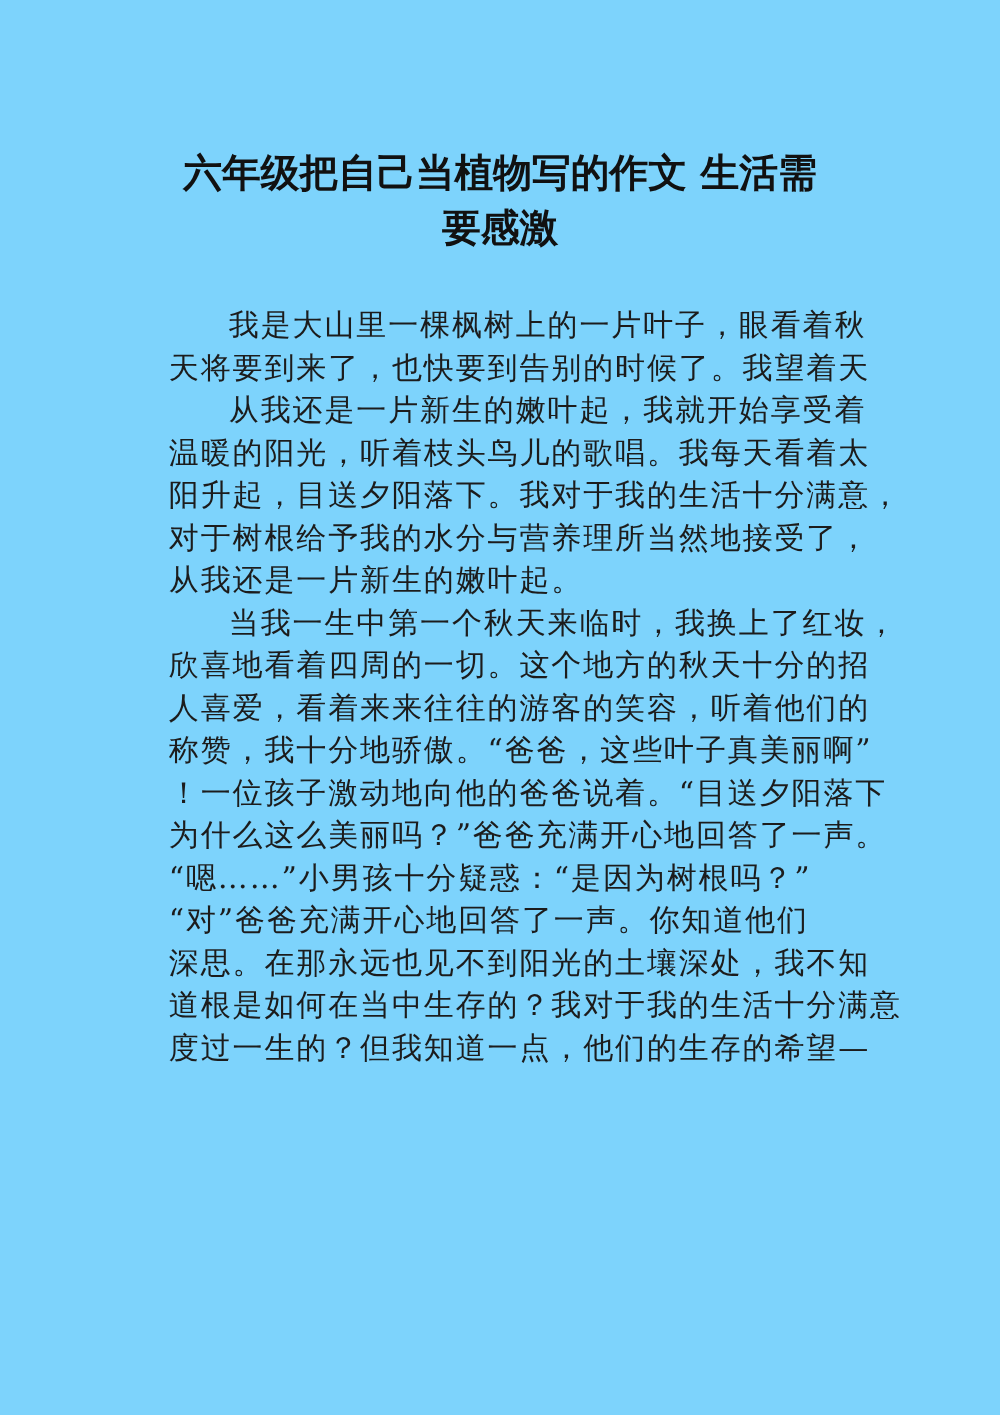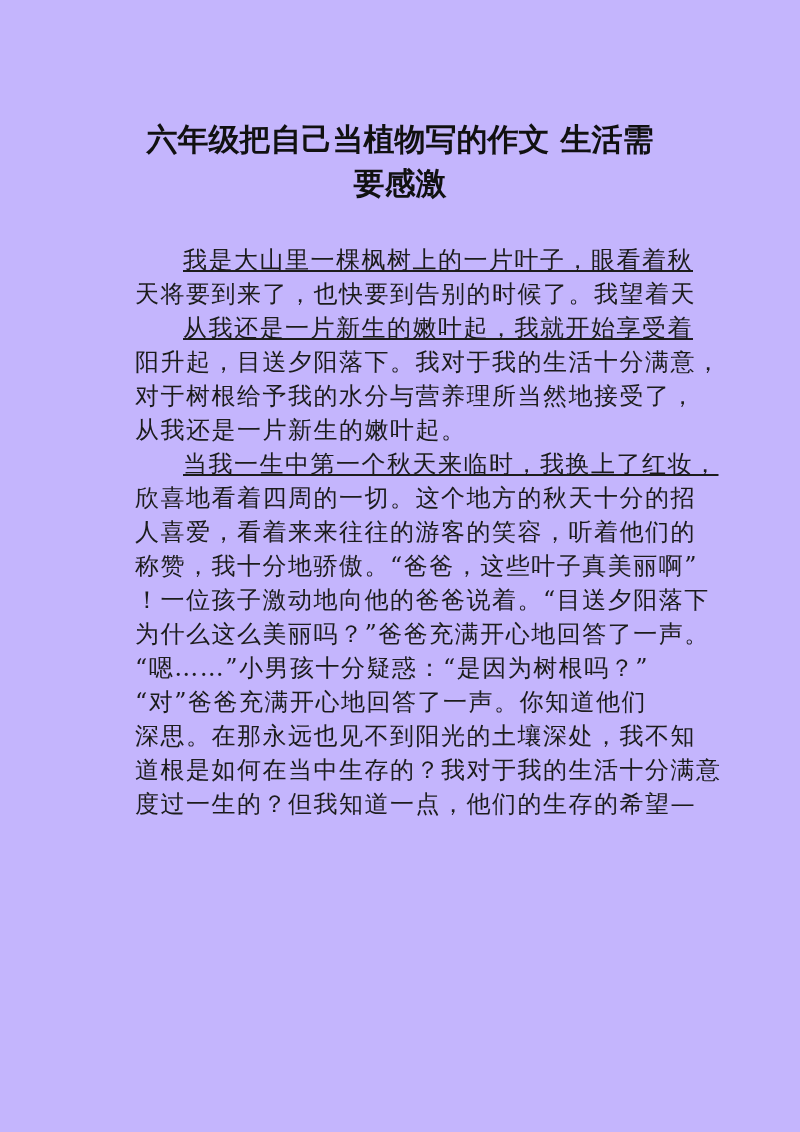--- a/index.html
+++ b/index.html
@@ -14,21 +14,21 @@
       overflow: hidden;
       font-family: "DejaVu Serif", "Liberation Serif", serif;
       color: #1a1a1a;
     }
     .page {
       position: absolute;
       left: 0;
       top: 0;
       width: 800px;
       height: 1132px;
-      background: #c4b5fd;
+      background: #7dd3fc;
     }
     .title {
       position: absolute;
       left: 100px;
       top: 96px;
       width: 600px;
       text-align: center;
       font-family: "DejaVu Sans", "Liberation Sans", sans-serif;
       font-weight: bold;
       font-size: 31px;
@@ -50,37 +50,37 @@
       display: block;
       height: 34px;
       line-height: 34px;
       font-size: 24px;
       white-space: nowrap;
       color: #1c1c1c;
       letter-spacing: 1.5px;
     }
     .line.indent {
       padding-left: 48px;
-      text-decoration: underline;
     }
   </style>
 </head>
 <body>
 
 <div class="page">
 
   <h1 class="title">
     <span class="tline">六年级把自己当植物写的作文 生活需</span>
     <span class="tline">要感激</span>
   </h1>
 
   <div class="body-text">
     <span class="line indent">我是大山里一棵枫树上的一片叶子，眼看着秋</span>
     <span class="line">天将要到来了，也快要到告别的时候了。我望着天</span>
     <span class="line indent">从我还是一片新生的嫩叶起，我就开始享受着</span>
+    <span class="line">温暖的阳光，听着枝头鸟儿的歌唱。我每天看着太</span>
     <span class="line">阳升起，目送夕阳落下。我对于我的生活十分满意，</span>
     <span class="line">对于树根给予我的水分与营养理所当然地接受了，</span>
     <span class="line">从我还是一片新生的嫩叶起。</span>
     <span class="line indent">当我一生中第一个秋天来临时，我换上了红妆，</span>
     <span class="line">欣喜地看着四周的一切。这个地方的秋天十分的招</span>
     <span class="line">人喜爱，看着来来往往的游客的笑容，听着他们的</span>
     <span class="line">称赞，我十分地骄傲。“爸爸，这些叶子真美丽啊”</span>
     <span class="line">！一位孩子激动地向他的爸爸说着。“目送夕阳落下</span>
     <span class="line">为什么这么美丽吗？”爸爸充满开心地回答了一声。</span>
     <span class="line">“嗯……”小男孩十分疑惑：“是因为树根吗？”</span>

